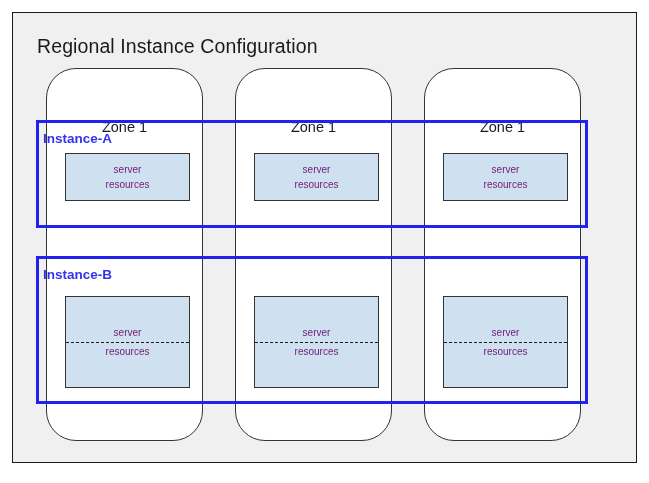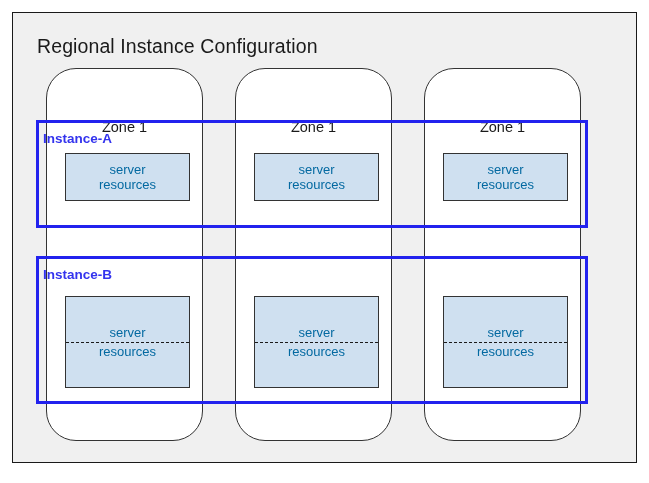--- a/index.html
+++ b/index.html
@@ -88,22 +88,22 @@
     position: absolute;
     background: #cfe0f0;
     border: 1.2px solid #333333;
     box-sizing: border-box;
   }
   .server-box .srv-text {
     position: absolute;
     left: 0;
     width: 100%;
     text-align: center;
-    font-size: 13px;
-    color: #0369a1;
+    font-size: 10px;
+    color: #701a75;
     line-height: 15px;
     z-index: 2;
   }
   
   .server-box.compact {
     width: 125px;
     height: 48px;
     top: 153px;
   }
   .server-box.compact .srv-text {

